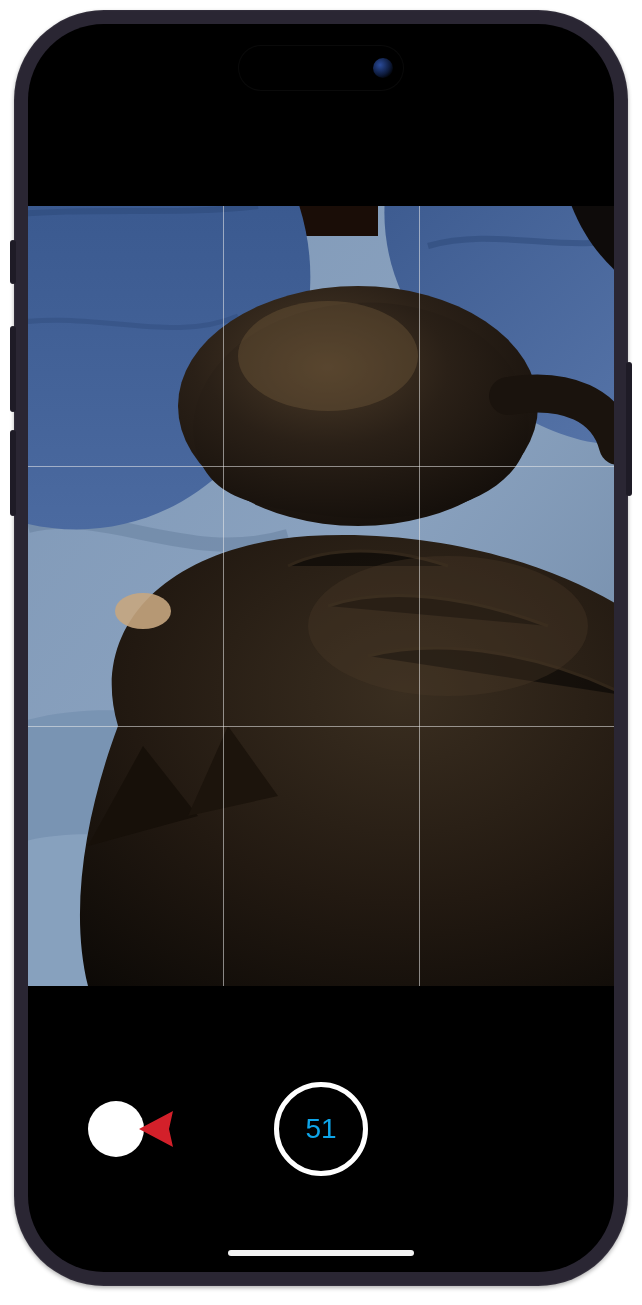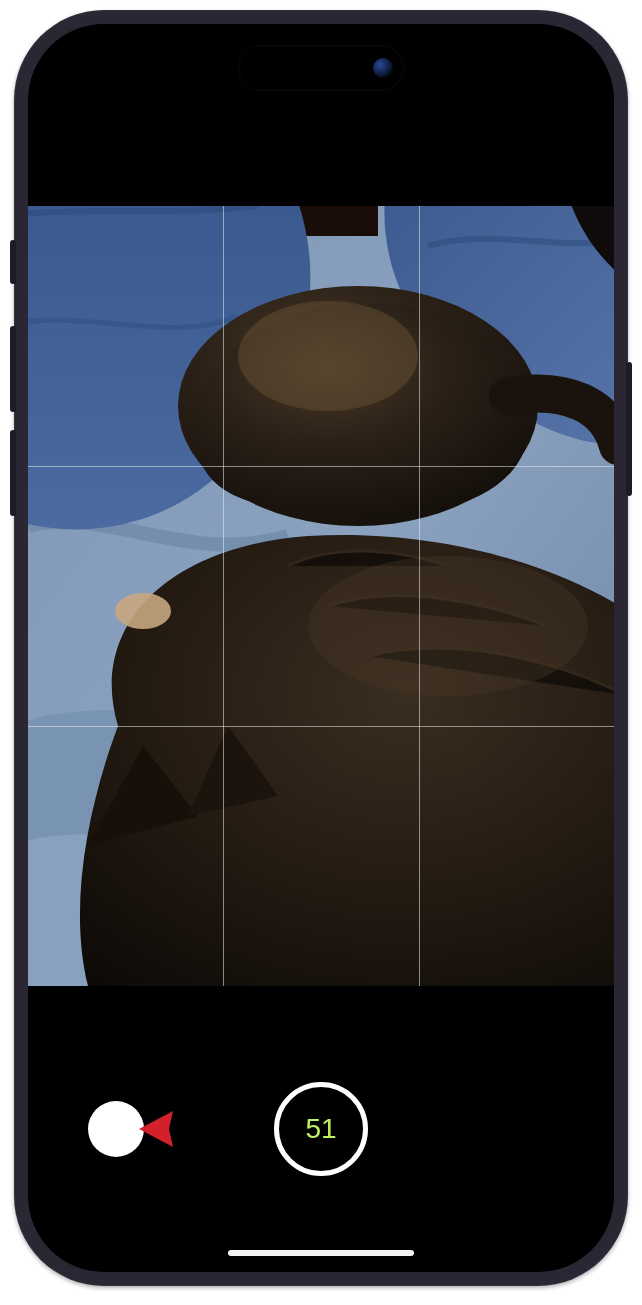--- a/index.html
+++ b/index.html
@@ -124,21 +124,21 @@
       left: 50%;
       top: 50%;
       transform: translate(-50%, -50%);
       width: 94px;
       height: 94px;
       border: 5px solid #fff;
       border-radius: 50%;
       display: flex;
       align-items: center;
       justify-content: center;
-      color: #bef264;
+      color: #0ea5e9;
       font-size: 28px;
       font-weight: 400;
       background: transparent;
       padding: 0;
     }
     .home-indicator {
       position: absolute;
       bottom: 16px;
       left: 50%;
       transform: translateX(-50%);

